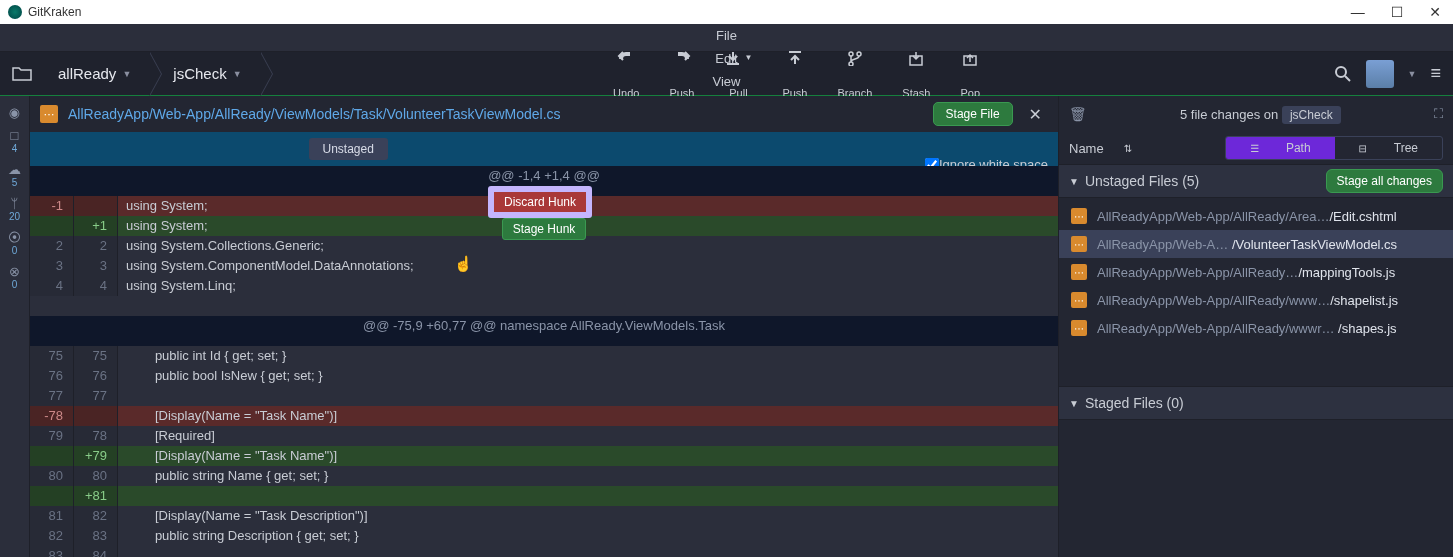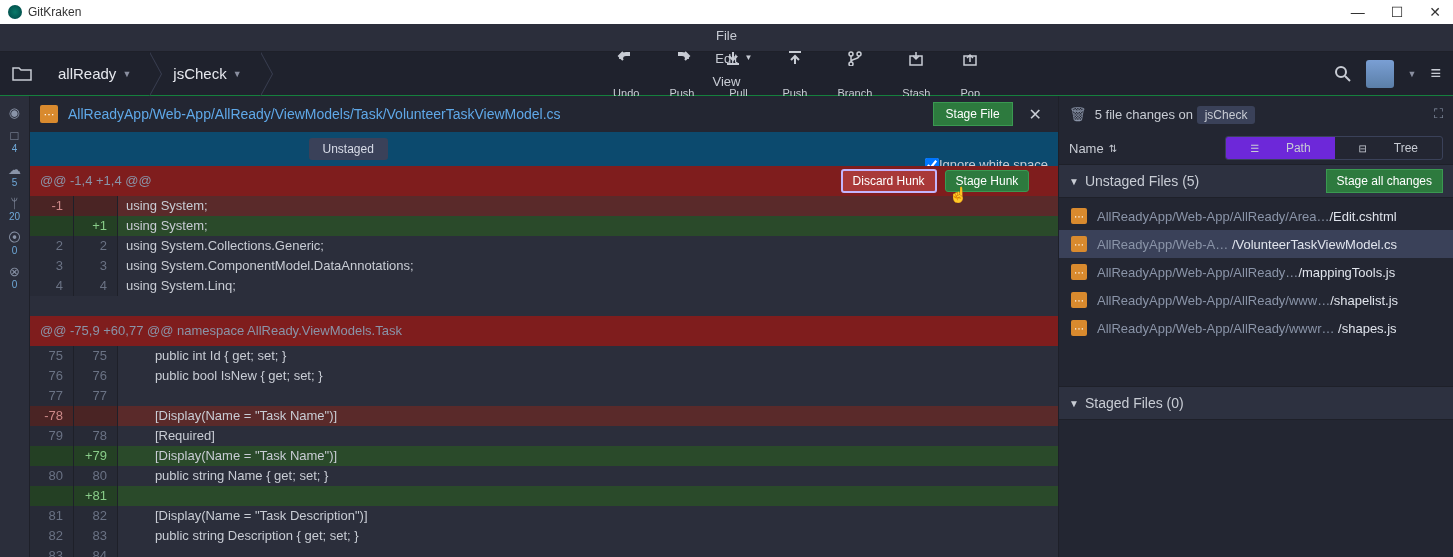--- a/index.html
+++ b/index.html
@@ -38,61 +38,61 @@
 .main { display: flex; height: calc(100vh - 96px); }
 .left-rail { width: 30px; background: #2b2e3b; border-right: 1px solid #1e2029; display: flex; flex-direction: column; align-items: center; padding-top: 6px; gap: 2px; }
 .rail-item { display: flex; flex-direction: column; align-items: center; color: #8a94a8; font-size: 10px; padding: 3px 0; cursor: pointer; }
 .rail-item .r-ico { font-size: 13px; }
 .rail-item .r-num { font-size: 10px; color: #6fa8d8; }
 
 .diff-area { flex: 1; display: flex; flex-direction: column; min-width: 0; }
 .file-header { background: #232632; height: 36px; display: flex; align-items: center; padding: 0 10px; gap: 10px; }
 .file-icon { width: 18px; height: 18px; background: #d98a2e; border-radius: 2px; display: flex; align-items: center; justify-content: center; font-size: 11px; color: #fff; }
 .file-path { flex: 1; color: #5fa8e8; font-size: 14px; white-space: nowrap; overflow: hidden; }
-.stage-file-btn { background: #2d7a3e; border: 1px solid #3a9951; color: #fff; padding: 4px 12px; border-radius: 0; font-size: 12px; cursor: pointer; }
+.stage-file-btn { background: #2d7a3e; border: 1px solid #3a9951; color: #fff; padding: 4px 12px; border-radius: 5px; font-size: 12px; cursor: pointer; }
 .close-x { color: #c8ccd4; font-size: 16px; cursor: pointer; padding: 0 6px; }
 
 .diff-sub { background: #0c4a6e; height: 34px; display: flex; align-items: center; padding: 0 10px; }
 .unstaged-badge { margin: 0 auto; background: #3a4159; color: #d8dce8; padding: 4px 14px; border-radius: 3px; font-size: 12px; }
 .ignore-ws { margin-left: auto; display: flex; align-items: flex-end; font-size: 13px; color: #c8ccd4; margin-top: 31px; }
 .ignore-ws input { width: 14px; height: 14px; }
 
-.hunk-head { background: #7f1d1d; height: 30px; display: flex; align-items: center; padding: 0 10px; font-family: Consolas, monospace; font-size: 13px; color: #8a94a8; }
+.hunk-head { background: #0f172a; height: 30px; display: flex; align-items: center; padding: 0 10px; font-family: Consolas, monospace; font-size: 13px; color: #8a94a8; flex-direction: column; }
 .hunk-head .hunk-range { flex: 1; }
-.discard-btn { background: #a93838; border: 2px solid #c4b5fd; color: #fff; padding: 3px 10px; border-radius: 3px; font-size: 12px; cursor: pointer; margin-right: 8px; }
+.discard-btn { background: #a93838; border: 6px solid #c4b5fd; color: #fff; padding: 3px 10px; border-radius: 3px; font-size: 12px; cursor: pointer; margin-right: 8px; }
 .stage-hunk-btn { background: #2d7a3e; border: 1px solid #3a9951; color: #fff; padding: 3px 10px; border-radius: 3px; font-size: 12px; cursor: pointer; }
 
 .diff-lines { font-family: Consolas, "Courier New", monospace; font-size: 13px; line-height: 20px; overflow: auto; flex: 1; }
 .line { display: flex; height: 20px; }
 .ln { width: 44px; text-align: right; padding-right: 10px; color: #6a7284; background: #272a36; border-right: 1px solid #1e2029; user-select: none; }
 .ln2 { width: 44px; text-align: right; padding-right: 10px; color: #6a7284; background: #272a36; border-right: 1px solid #1e2029; user-select: none; }
 .code { flex: 1; padding-left: 8px; white-space: pre; }
 .line.del { background: #5a2a2a; }
 .line.del .ln, .line.del .ln2 { background: #4a2424; color: #c88; }
 .line.add { background: #2a4a2a; }
 .line.add .ln, .line.add .ln2 { background: #244024; color: #8c8; }
 .line.ctx { background: #2b2e3b; }
 
 
 .right-panel { width: 395px; background: #232632; border-left: 1px solid #1e2029; display: flex; flex-direction: column; }
 .rp-header { height: 36px; display: flex; align-items: center; padding: 0 10px; gap: 8px; }
 .trash-ico { color: #8a94a8; cursor: pointer; font-size: 14px; }
-.changes-label { flex: 1; text-align: left; font-size: 13px; }
+.changes-label { flex: 1; text-align: center; font-size: 13px; }
 .branch-tag { background: #3a4159; padding: 2px 8px; border-radius: 3px; font-size: 12px; color: #c8ccd4; }
 .expand-ico { color: #8a94a8; cursor: pointer; font-size: 13px; }
 .rp-toolbar { height: 32px; display: flex; align-items: center; padding: 0 10px; gap: 10px; }
-.name-sort { display: flex; align-items: center; gap: 5px; font-size: 13px; cursor: pointer; }
+.name-sort { display: flex; align-items: center; gap: 20px; font-size: 13px; cursor: pointer; }
 .view-toggle { margin-left: auto; display: flex; border: 1px solid #3a4159; border-radius: 3px; overflow: hidden; }
 .view-toggle span { padding: 4px 12px; font-size: 12px; cursor: pointer; }
 .view-toggle .active { background: #6d28d9; }
 
 .section-head { background: #2d3140; height: 34px; display: flex; align-items: center; padding: 0 10px; border-top: 1px solid #1e2029; border-bottom: 1px solid #1e2029; }
 .section-head .caret { margin-right: 6px; font-size: 10px; }
 .section-head .sh-label { flex: 1; font-size: 14px; }
-.stage-all-btn { background: #2d7a3e; border: 1px solid #3a9951; color: #fff; padding: 4px 10px; border-radius: 0; font-size: 12px; cursor: pointer; }
+.stage-all-btn { background: #2d7a3e; border: 1px solid #3a9951; color: #fff; padding: 4px 10px; border-radius: 6px; font-size: 12px; cursor: pointer; }
 
 .file-list { padding: 4px 0; }
 .file-row { display: flex; align-items: center; padding: 6px 12px; gap: 10px; cursor: pointer; font-size: 13px; }
 .file-row.selected { background: #3a4159; }
 .file-row .fr-ico { width: 16px; height: 16px; background: #d98a2e; border-radius: 2px; display: flex; align-items: center; justify-content: center; font-size: 10px; color: #fff; flex-shrink: 0; }
 .file-row .fr-path { color: #e0e4ec; white-space: nowrap; overflow: hidden; flex: 1; }
 .file-row .fr-path .dim { color: #8a94a8; }
 
 svg { display: block; }
 </style>

